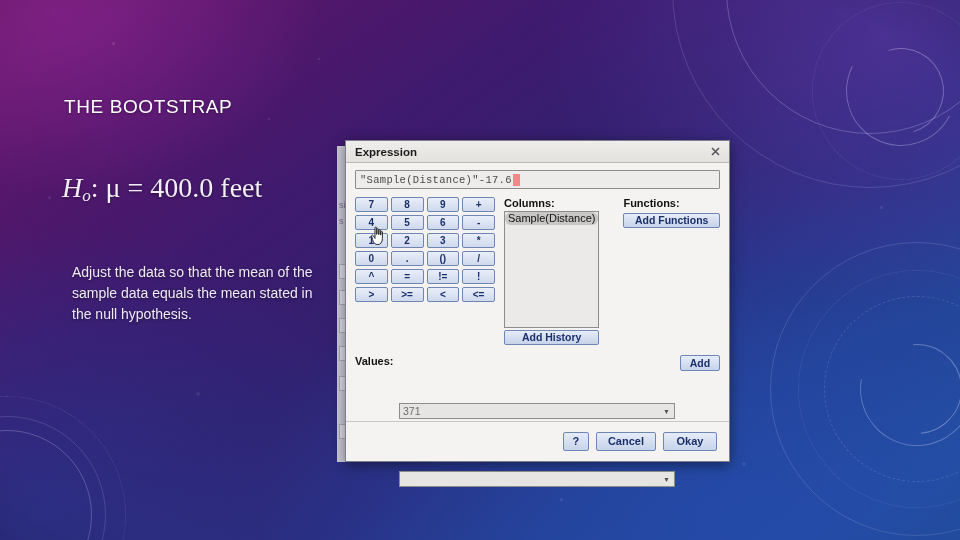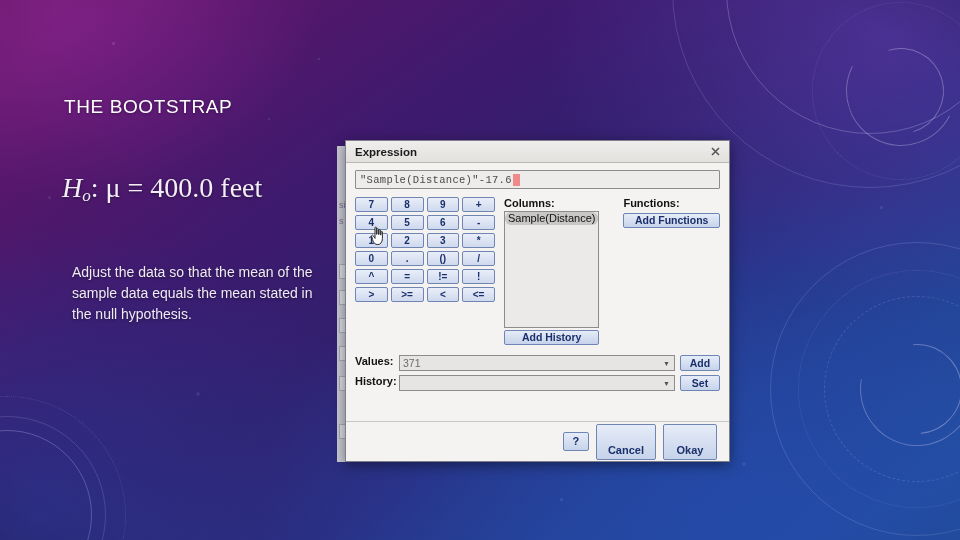--- a/index.html
+++ b/index.html
@@ -134,37 +134,37 @@
     color:#1b2f6b; font-weight:bold; font-size:10.5px; cursor:pointer;
   }
 
   
   #fields { margin-top:10px; }
   .frow { display:flex; align-items:flex-start; margin-bottom:4px; }
   .flabel { width:44px; font-weight:bold; font-size:11px; color:#111; }
   .combo {
     flex:1; height:16px; background:#e6e5e3; border:1px solid #8e8c8a;
     display:flex; align-items:center; padding:0 3px; font-size:10.5px; color:#6d6b69;
-    position:relative; cursor:pointer;
+    position:relative; cursor:pointer;margin-top:48px;
   }
   .combo .arrow { position:absolute; right:4px; font-size:7px; color:#55534f; }
   .small-btn {
     margin-left:5px; width:40px; height:16px; line-height:14px; text-align:center;
     background:linear-gradient(#e6ecf8,#c6d3ea);
     border:1px solid #6f86b5; border-radius:2px;
     color:#1b2f6b; font-weight:bold; font-size:10.5px; cursor:pointer;
   }
 
   #footer {
     position:absolute; left:0; right:0; bottom:0; height:40px;
     border-top:1px solid #c9c7c5; background:#f4f3f2;
     display:flex; align-items:center; justify-content:flex-end; gap:7px; padding-right:12px;
   }
   .foot-btn {
-    height:19px; min-width:54px; padding:17px 11px; line-height:17px; text-align:center;
+    height:19px; min-width:54px; padding:0 11px; line-height:17px; text-align:center;
     background:linear-gradient(#e6ecf8,#c6d3ea);
     border:1px solid #6f86b5; border-radius:2px;
     color:#1b2f6b; font-weight:bold; font-size:11px; cursor:pointer;
   }
   .foot-btn.help { min-width:26px; padding:0 8px; }
 
   
   #hand-cursor { position:absolute; left:370px; top:226px; width:16px; height:20px; pointer-events:none; }
 </style>
 </head>

